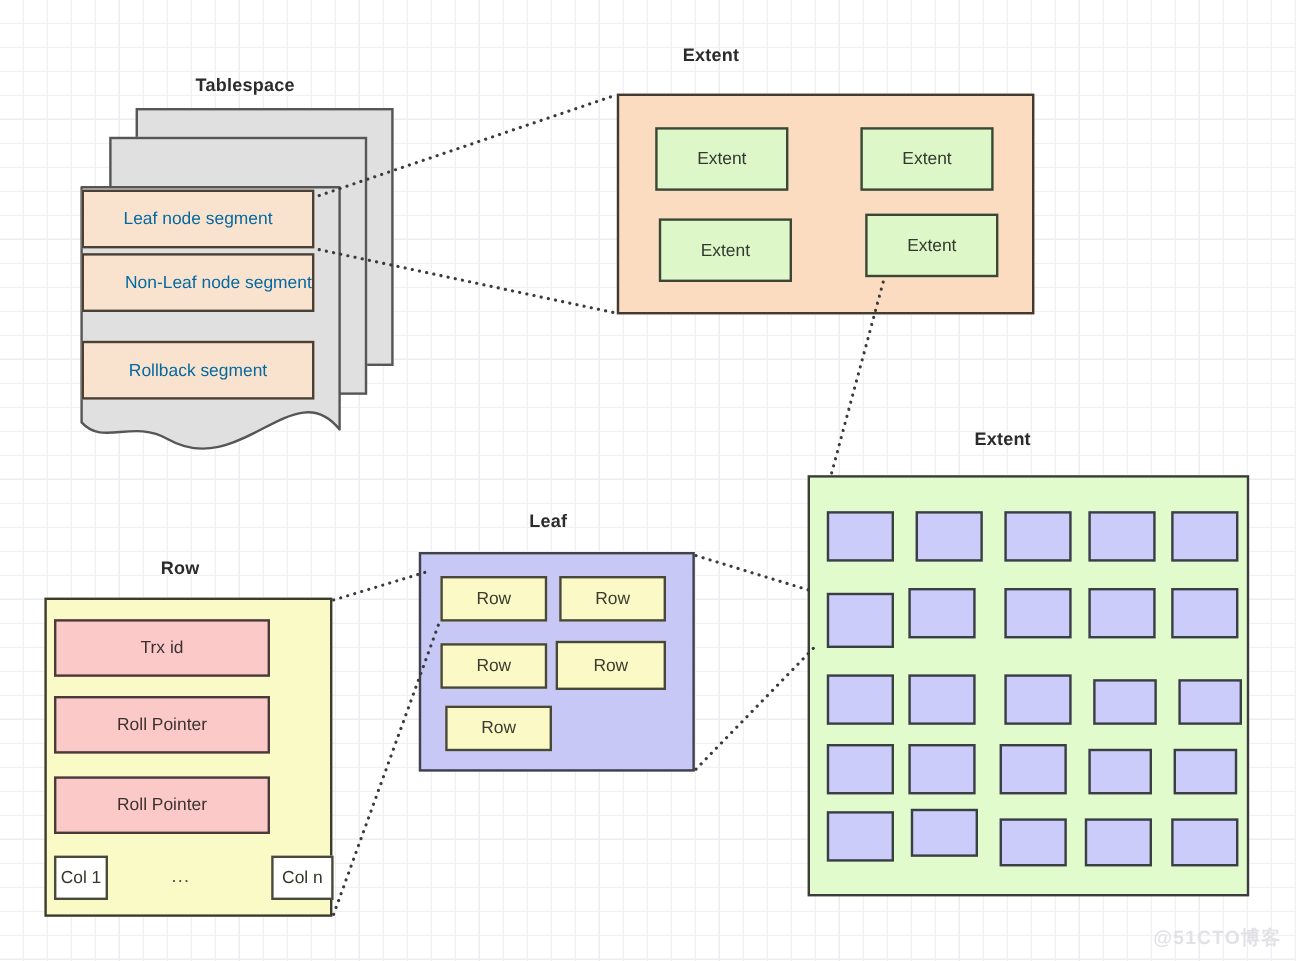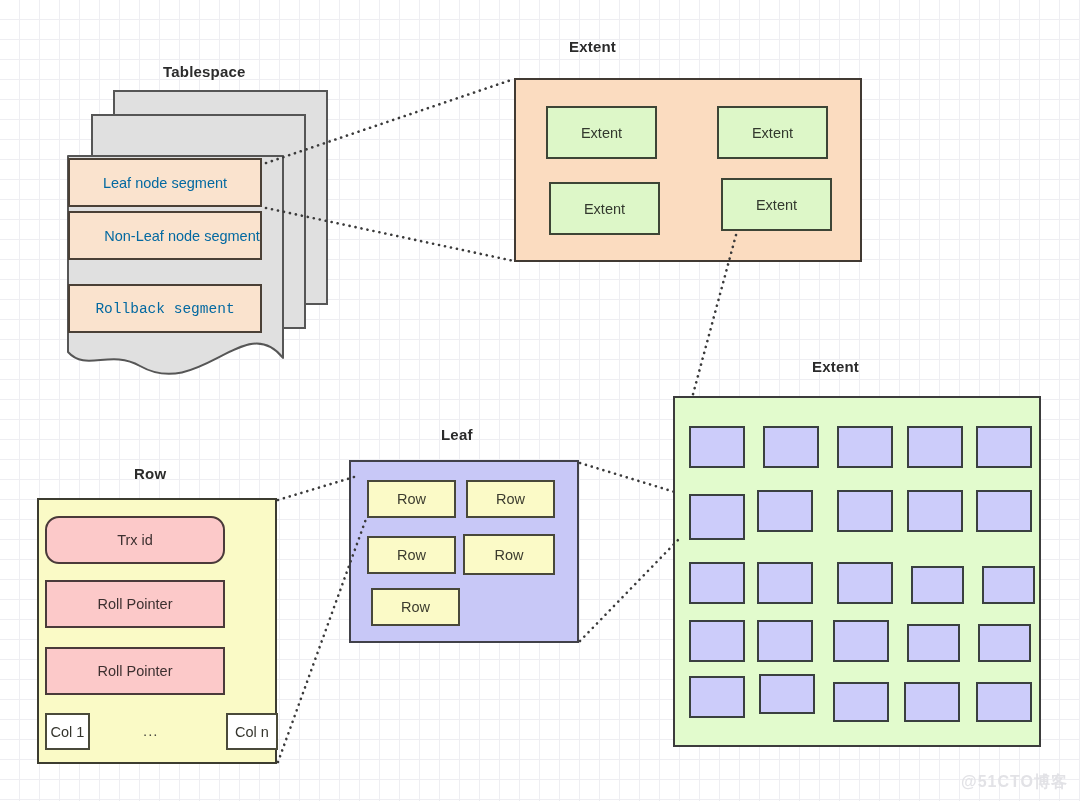--- a/index.html
+++ b/index.html
@@ -175,21 +175,21 @@
   <svg class="overlay">
     <path d="M 68,156 L 283,156 L 283,358 C 245,310 200,400 140,366 C 110,349 86,372 68,352 Z" fill="#e0e0e0" stroke="#565656" stroke-width="2" stroke-linejoin="round"></path>
   </svg>
 
   <div class="seg-chip" style="left:68px; top:158px; width:194px; height:49px;">
     <span>Leaf node segment</span>
   </div>
   <div class="seg-chip" style="left:68px; top:211px; width:194px; height:49px;padding-left:34px;">
     <span>Non-Leaf node segment</span>
   </div>
-  <div class="seg-chip" style="left:68px; top:284px; width:194px; height:49px;font-family:Liberation Mono, monospace;">
+  <div class="seg-chip" style="left:68px; top:284px; width:194px; height:49px;">
     <span>Rollback  segment</span>
   </div>
 
   <div class="group-label" style="left:569px; top:38px;">Extent</div>
 
   <div class="box segment-panel" style="left:514px; top:78px; width:348px; height:184px;">
 
     <div class="extent-chip" style="left:30px; top:26px; width:111px; height:53px;">
       <span>Extent</span>
     </div>
@@ -257,21 +257,21 @@
     </div>
     <div class="row-chip" style="left:20px; top:126px; width:89px; height:38px;">
       <span>Row</span>
     </div>
   </div>
 
   <div class="group-label" style="left:134px; top:465px;">Row</div>
 
   <div class="box row-panel" style="left:37px; top:498px; width:240px; height:266px;">
 
-    <div class="field-chip" style="left:6px; top:16px;  width:180px; height:48px;border-radius:14px;">
+    <div class="field-chip" style="left:6px; top:16px;  width:180px; height:48px;">
       <span>Trx id</span>
     </div>
     <div class="field-chip" style="left:6px; top:80px;  width:180px; height:48px;">
       <span>Roll Pointer</span>
     </div>
     <div class="field-chip" style="left:6px; top:147px; width:180px; height:48px;">
       <span>Roll Pointer</span>
     </div>
 
     <div class="col-chip" style="left:6px; top:213px; width:45px; height:37px;">

